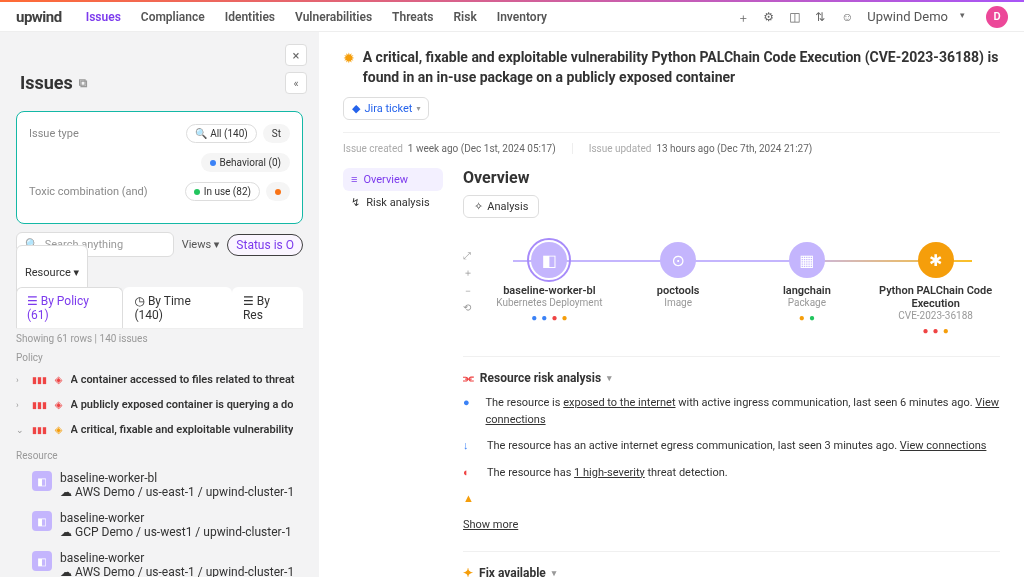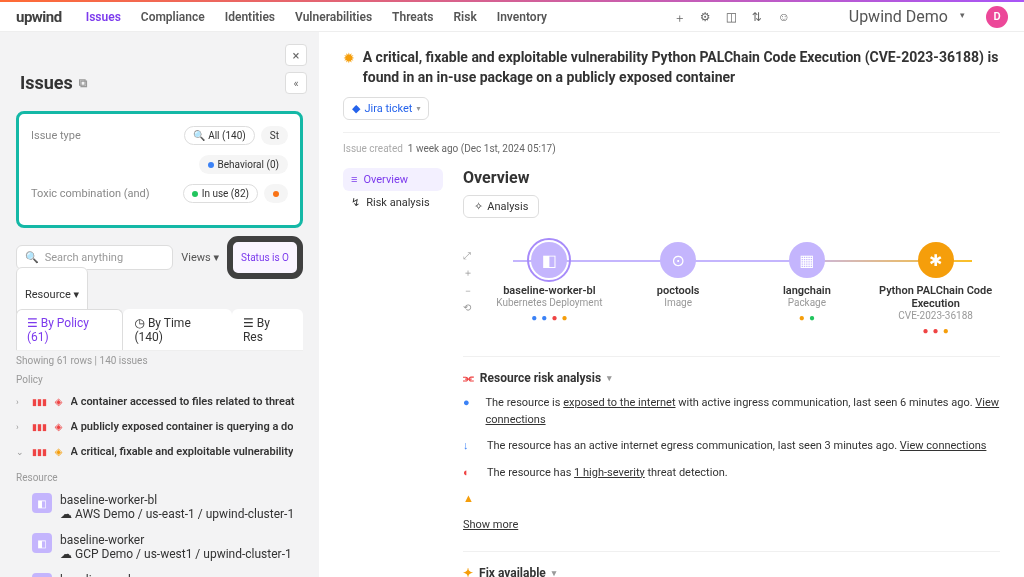--- a/index.html
+++ b/index.html
@@ -7,43 +7,43 @@
 .topbar-accent { height: 2px; background: linear-gradient(90deg, #ff6b35, #a855f7); }
 .topbar { display: flex; align-items: center; height: 30px; padding: 0 16px; border-bottom: 1px solid #eee; }
 .logo { font-weight: 700; font-size: 15px; color: #404040; letter-spacing: -0.5px; }
 .logo::before { content: ""; display: inline-block; width: 0; }
 .nav { display: flex; gap: 20px; margin-left: 24px; }
 .nav-item { font-size: 12px; font-weight: 600; color: #555; cursor: pointer; }
 .nav-item.active { color: #7c3aed; }
 .topbar-spacer { flex: 1; }
 .topbar-icons { display: flex; gap: 12px; align-items: center; }
 .topbar-icon { width: 14px; height: 14px; color: #666; cursor: pointer; }
-.org-label { font-size: 16px; color: #555; margin-left: 45px; }
+.org-label { font-size: 13px; color: #555; }
 .avatar { width: 22px; height: 22px; border-radius: 50%; background: #ec4899; color: #fff; display: flex; align-items: center; justify-content: center; font-weight: 600; font-size: 11px; }
 
 .main { display: flex; height: calc(577px - 32px); }
 .left-panel { width: 319px; background: #f3f3f4; position: relative; padding: 20px 0 0 0; overflow: hidden; }
 .close-btn { position: absolute; right: 12px; top: 12px; width: 22px; height: 22px; border: 1px solid #ddd; border-radius: 4px; background: #fff; display: flex; align-items: center; justify-content: center; cursor: pointer; font-size: 13px; color: #666; }
 .collapse-btn { position: absolute; right: 12px; top: 40px; width: 22px; height: 22px; border: 1px solid #ddd; border-radius: 4px; background: #fff; display: flex; align-items: center; justify-content: center; cursor: pointer; font-size: 11px; color: #666; }
 .issues-title { font-size: 18px; font-weight: 700; padding: 20px 20px 10px 20px; display: flex; align-items: center; gap: 6px; }
 .title-icon { font-size: 12px; color: #999; }
-.filter-card { background: #fff; border: 3px solid #14b8a6; border-radius: 8px; margin: 8px 16px; padding: 12px; }
+.filter-card { background: #fff; border: 1px solid #14b8a6; border-radius: 8px; margin: 8px 16px; padding: 12px; }
 .filter-row { display: flex; align-items: center; justify-content: space-between; margin-bottom: 10px; }
 .filter-label { font-size: 11px; color: #888; }
 .pill-row { display: flex; gap: 6px; flex-wrap: wrap; }
 .pill { display: inline-flex; align-items: center; gap: 4px; padding: 3px 8px; border-radius: 11px; font-size: 10px; background: #f5f5f5; cursor: pointer; border: 1px solid transparent; }
 .pill.active { background: #fff; border: 1px solid #ddd; }
 .pill .dot { width: 6px; height: 6px; border-radius: 50%; }
 .dot.green { background: #22c55e; }
 .dot.blue { background: #3b82f6; }
 .dot.orange { background: #f97316; }
 .search-row { display: flex; align-items: center; gap: 8px; margin: 8px 16px; }
 .search-input { flex: 1; display: flex; align-items: center; gap: 6px; border: 1px solid #ddd; border-radius: 6px; padding: 5px 8px; background: #fff; font-size: 11px; color: #999; }
 .views-btn { font-size: 11px; cursor: pointer; color: #555; }
-.status-pill { font-size: 10px; padding: 10px 8px; border-radius: 11px; border: 6px solid #404040; color: #7c3aed; background: #faf5ff; }
+.status-pill { font-size: 12px; padding: 3px 8px; border-radius: 11px; border: 1px solid #404040; color: #7c3aed; background: #faf5ff; }
 .resource-row { margin: 4px 16px; }
 .resource-btn { font-size: 11px; padding: 20px 8px; border: 1px solid #ddd; border-radius: 6px; background: #fff; cursor: pointer; }
 .tabs { display: flex; gap: 0; margin: 8px 16px 4px 16px; border-bottom: 1px solid #eee; }
 .tab { padding: 6px 10px; font-size: 12px; cursor: pointer; display: flex; align-items: center; gap: 4px; border: 1px solid transparent; border-bottom: none; border-radius: 6px 6px 0 0; background: #fff; }
 .tab.active { border-color: #ddd; color: #7c3aed; }
 .meta-text { font-size: 10px; color: #999; margin: 4px 16px; }
 .section-label { font-size: 10px; color: #999; font-weight: 400; margin: 8px 16px 4px 16px; }
 .list-row { display: flex; align-items: center; gap: 8px; padding: 6px 16px; font-size: 11px; cursor: pointer; }
 .list-row .chev { width: 8px; font-size: 9px; color: #999; }
 .list-row .bars { font-size: 9px; }
@@ -227,20 +227,21 @@
       <span class="issue-title-icon">✹</span>
       <div class="issue-title">A critical, fixable and exploitable vulnerability Python PALChain Code Execution (CVE-2023-36188) is found in an in-use package on a publicly exposed container</div>
     </div>
     <div class="jira-pill">
       <span style="color:#2563eb;">◆</span>
       <span>Jira ticket</span>
       <span class="chev">▾</span>
     </div>
     <div class="timestamps">
       <div><span class="ts-label">Issue created</span>&nbsp; <span class="ts-value">1 week ago (Dec 1st, 2024 05:17)</span></div>
+      <div style="border-left:1px solid #eee;padding-left:16px;"><span class="ts-label">Issue updated</span>&nbsp; <span class="ts-value">13 hours ago (Dec 7th, 2024 21:27)</span></div>
     </div>
     <div class="content-row">
       <div class="side-nav" id="sidenav">
           <div class="side-nav-item active"><span>≡</span>Overview</div>
           <div class="side-nav-item"><span>↯</span>Risk analysis</div>
         </div>
       <div class="content-main">
         <h2>Overview</h2>
         <div class="analysis-btn">
           <span>✧</span>

